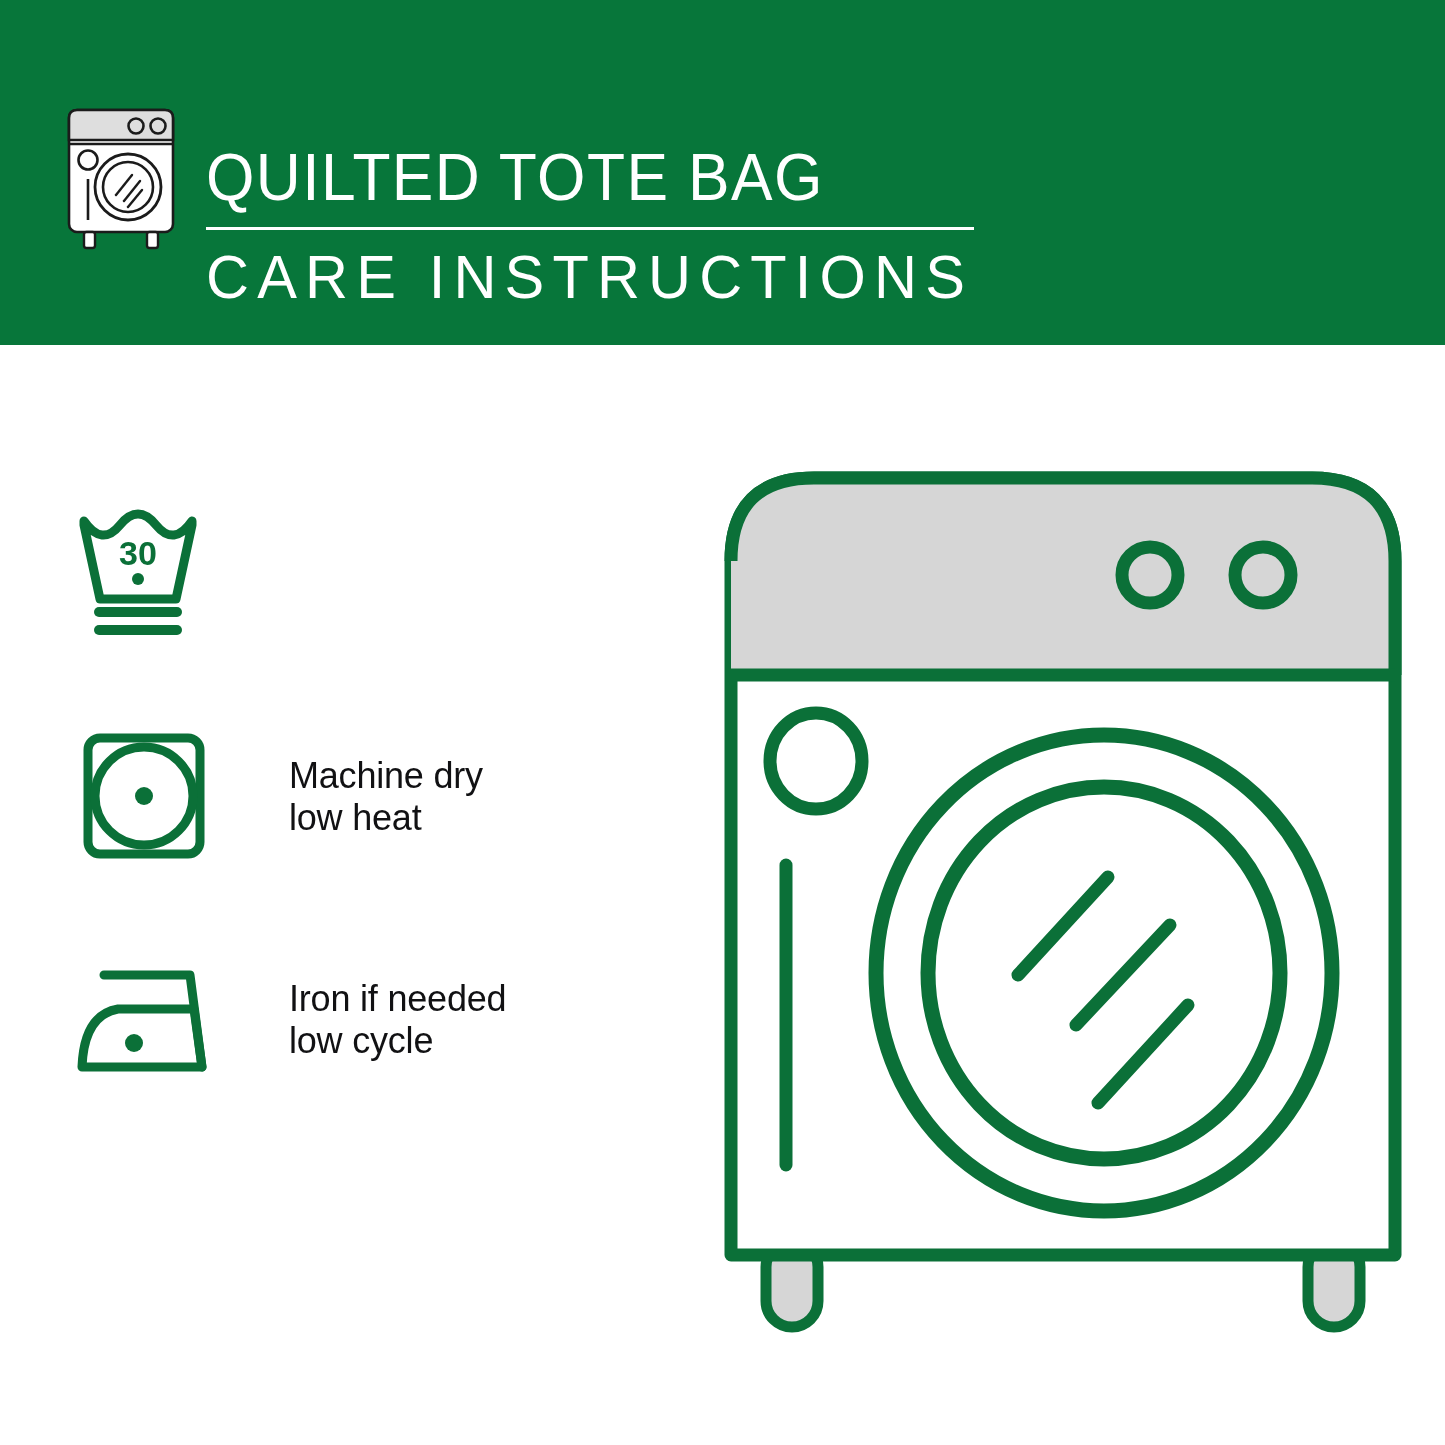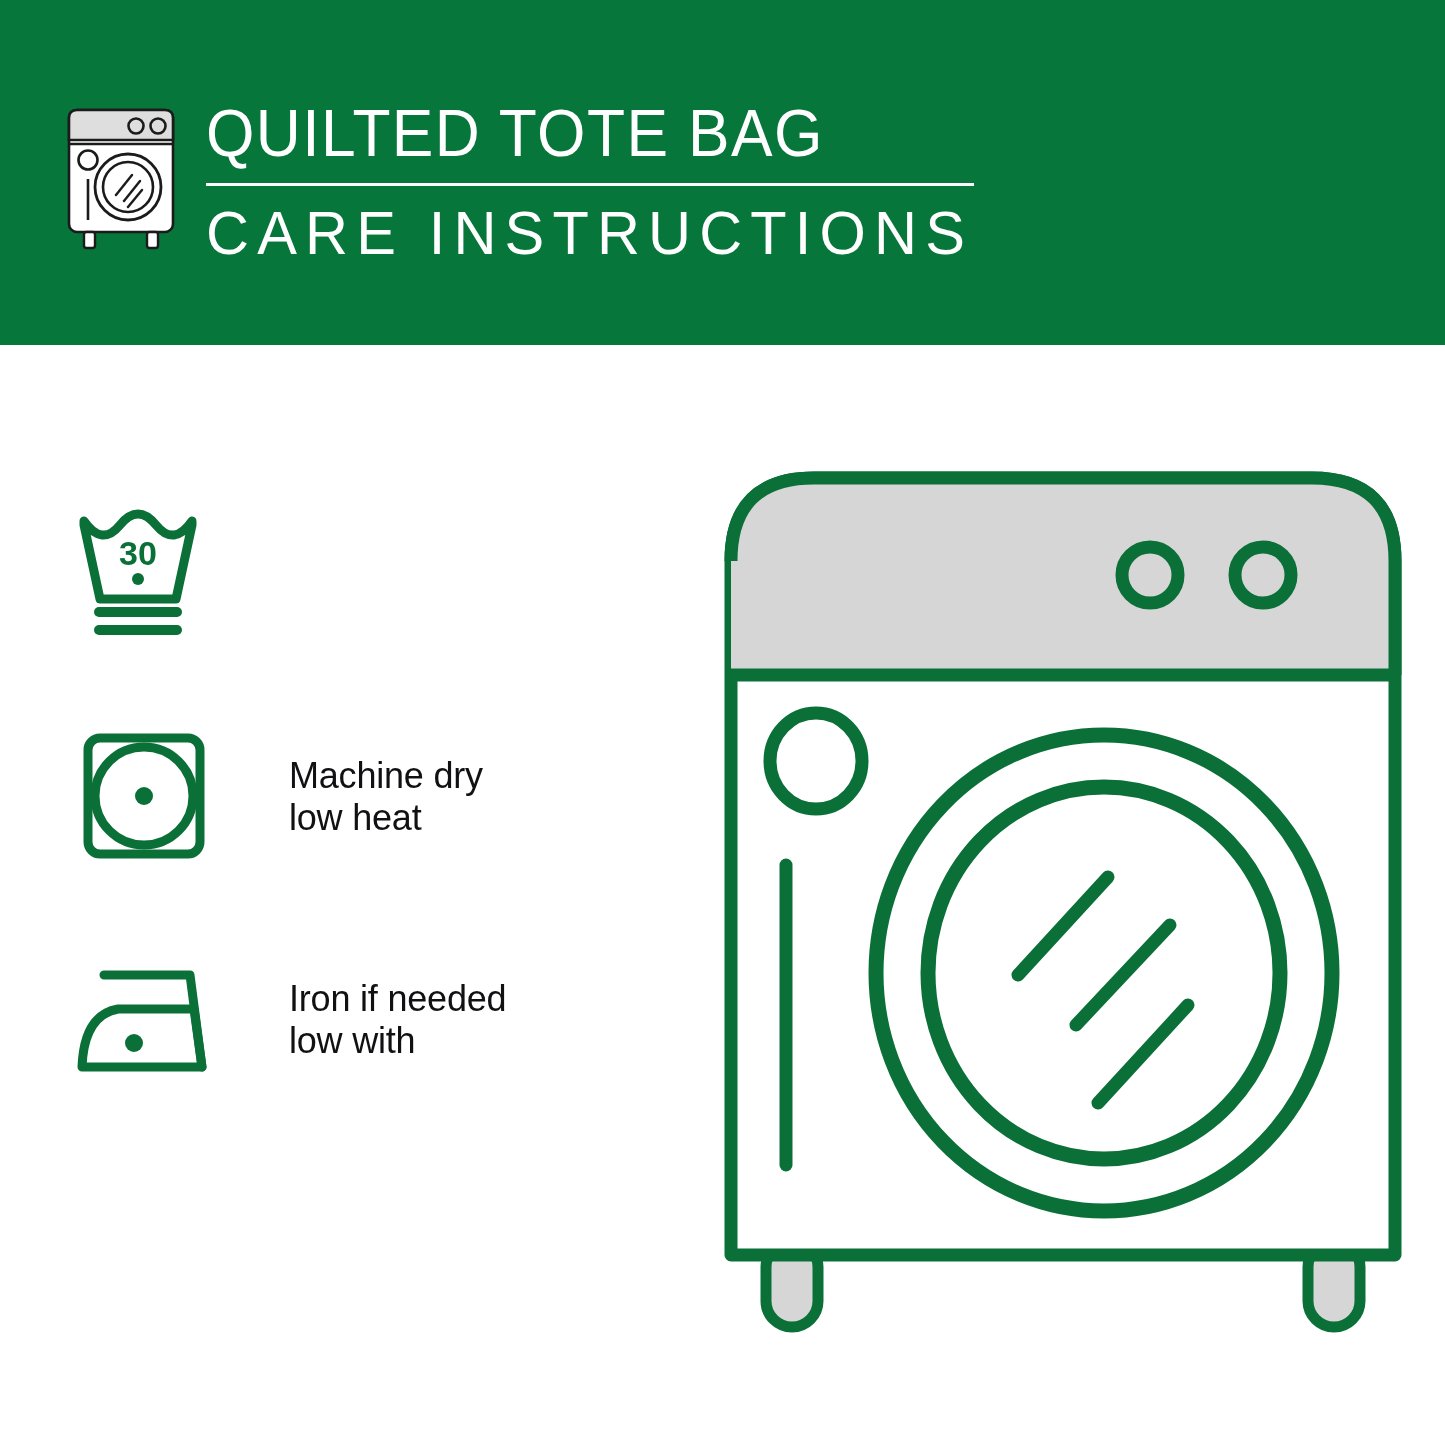--- a/index.html
+++ b/index.html
@@ -42,20 +42,21 @@
     width: 118px;
     height: 152px;
     flex: none;
     margin-top: 4px;
   }
 
   .header-text {
     display: flex;
     flex-direction: column;
     width: 790px;
+    margin-top: 44px;
   }
 
   .title-main {
     color: #ffffff;
     font-family: "Liberation Sans", sans-serif;
     font-size: 67px;
     font-weight: 300;
     line-height: 74px;
     letter-spacing: 1.5px;
     transform: scaleX(0.93);
@@ -215,21 +216,21 @@
         <div class="care-symbol">
           <svg width="160" height="150" viewBox="0 0 160 150">
 
             <path d="M32 30 L118 30 L130 122" fill="none" stroke="#0B7038" stroke-width="9" stroke-linecap="round" stroke-linejoin="round"></path>
 
             <path d="M10 122 Q12 70 46 64 L122 64 L130 122 Z" fill="none" stroke="#0B7038" stroke-width="9" stroke-linejoin="round" stroke-linecap="round"></path>
             <circle cx="62" cy="98" r="9" fill="#0B7038"></circle>
           </svg>
         </div>
         <div class="care-label">Iron if needed
-low with</div>
+low cycle</div>
       </div>
 
     </div>
 
     <svg class="machine" viewBox="0 0 690 900">
 
       <rect x="48" y="776" width="52" height="86" rx="26" ry="26" fill="#D6D6D6" stroke="#0B7038" stroke-width="11"></rect>
       <rect x="590" y="776" width="52" height="86" rx="26" ry="26" fill="#D6D6D6" stroke="#0B7038" stroke-width="11"></rect>
 
       <path d="M13 96 Q13 13 96 13 L594 13 Q677 13 677 96 L677 790 L13 790 Z" fill="#ffffff" stroke="#0B7038" stroke-width="13" stroke-linejoin="round"></path>

